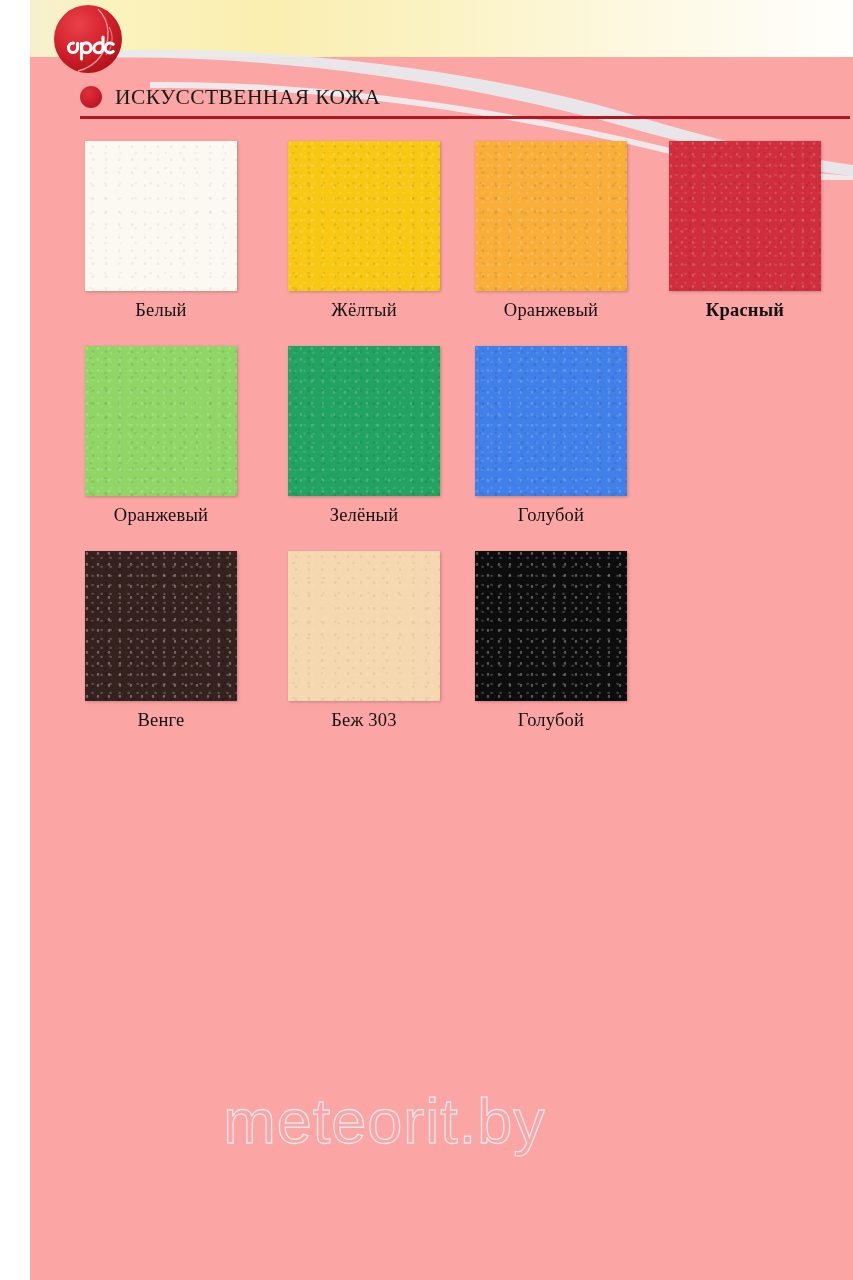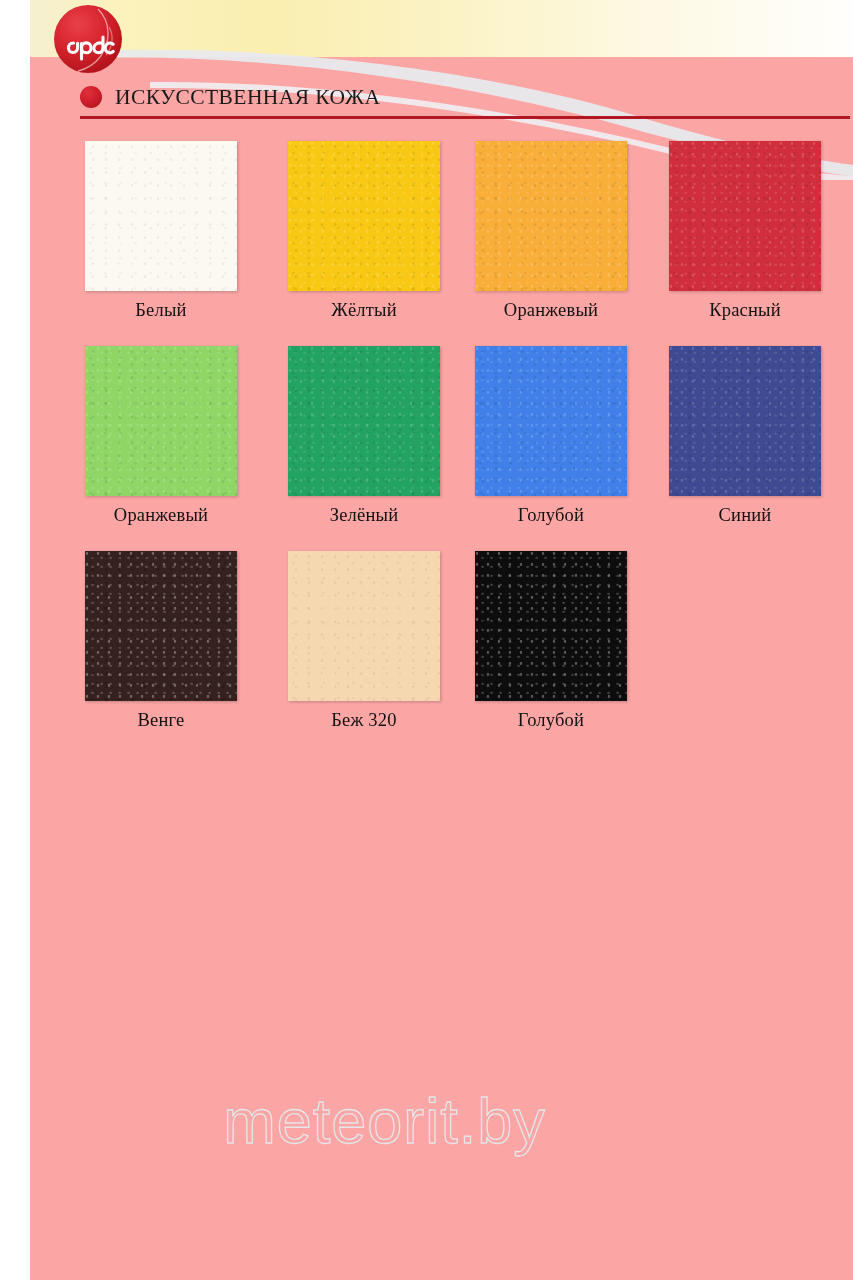--- a/index.html
+++ b/index.html
@@ -144,21 +144,21 @@
     font-size: 18.5px;
     color: #121212;
     white-space: nowrap;
     letter-spacing: 0.2px;
   }
 
   
   .col-0 { left: 36px; }
   .col-1 { left: 239px; }
   .col-2 { left: 426px; }
-  .col-3 { left: 620px; }
+  .col-3 { left: 620px; font-weight: bold; }
 
   
   .watermark {
     position: absolute;
     left: 0;
     top: 1085px;
     width: 709px;
     text-align: center;
     font-family: "Liberation Sans", "DejaVu Sans", sans-serif;
     font-size: 63px;
@@ -246,34 +246,30 @@
         <div class="swatch-label">Оранжевый</div>
       </div>
       <div class="swatch-cell col-1">
         <div class="swatch-chip" style="background-color: rgb(35, 163, 98);"></div>
         <div class="swatch-label">Зелёный</div>
       </div>
       <div class="swatch-cell col-2">
         <div class="swatch-chip" style="background-color: rgb(64, 128, 232);"></div>
         <div class="swatch-label">Голубой</div>
       </div>
-      <div class="swatch-cell col-3">
-        <div class="swatch-chip" style="background-color: rgb(63, 74, 146);"></div>
-        <div class="swatch-label">Синий</div>
-      </div>
     </div>
 
     <div class="swatch-row">
       <div class="swatch-cell col-0">
         <div class="swatch-chip dark" style="background-color: rgb(53, 33, 30);"></div>
         <div class="swatch-label">Венге</div>
       </div>
       <div class="swatch-cell col-1">
         <div class="swatch-chip light" style="background-color: rgb(245, 215, 176);"></div>
-        <div class="swatch-label">Беж 320</div>
+        <div class="swatch-label">Беж 303</div>
       </div>
       <div class="swatch-cell col-2">
         <div class="swatch-chip dark" style="background-color: rgb(13, 13, 13);"></div>
         <div class="swatch-label">Голубой</div>
       </div>
     </div>
 
   </div>
 
   <div class="watermark" style="-webkit-text-stroke-color: rgb(227, 230, 234);">meteorit.by</div>

